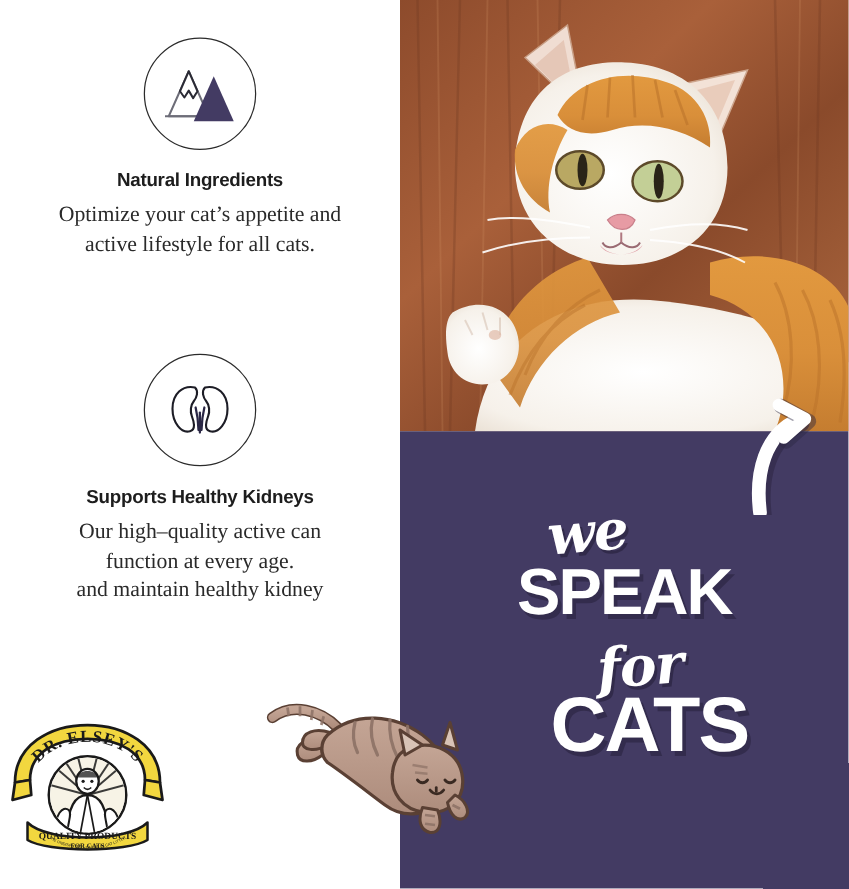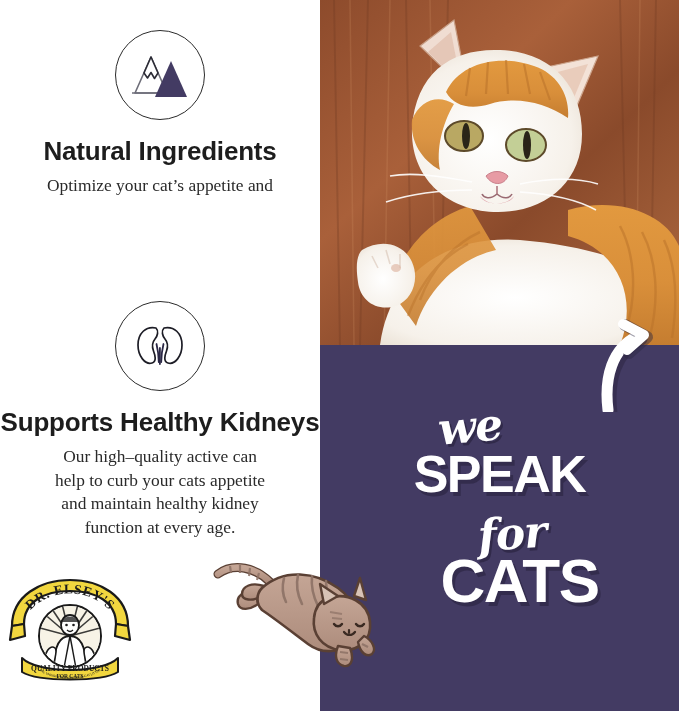--- a/index.html
+++ b/index.html
@@ -12,33 +12,33 @@
   }
   .page{position:relative;width:679px;height:711px;overflow:hidden;background:#fff;}
 
   
   .left-col{
     position:absolute;left:0;top:0;width:320px;height:711px;
     background:#ffffff;
   }
   .feature{position:absolute;left:0;width:320px;text-align:center;}
   .feature-1{top:30px;}
-  .feature-2{top:301px;}
+  .feature-2{top:283px;}
 
   .icon-circle{
     width:88px;height:88px;border-radius:50%;
     border:1.4px solid #2b2b2b;
     margin:0 auto;
     display:flex;align-items:center;justify-content:center;
     background:#fff;
   }
   .feature-title{
     font-family:"Liberation Sans", sans-serif;
     font-weight:bold;
-    font-size:26px;
+    font-size:15px;
     color:#1d1d1d;
     margin-top:16px;
     letter-spacing:-0.2px;
   }
   .feature-body{
     font-family:"Liberation Serif", serif;
     font-size:17.4px;
     line-height:23.5px;
     color:#2a2a2a;
     margin-top:7px;
@@ -140,39 +140,39 @@
           <path d="M6 44 L22 8 L38 44 Z" fill="#ffffff" stroke="#6d6d78" stroke-width="1.6" stroke-linejoin="round"></path>
           <path d="M15 24 L18.5 29 L22 23.5 L25.5 29.5 L29 24 L22 8 Z" fill="#ffffff" stroke="#2b2b35" stroke-width="1.6" stroke-linejoin="round"></path>
           <line x1="3" y1="44" x2="40" y2="44" stroke="#6d6d78" stroke-width="1.6"></line>
 
           <path d="M26 48 L42 12 L58 48 Z" fill="#433b63"></path>
         </svg>
       </div>
       <div class="feature-title">Natural Ingredients</div>
       <div class="feature-body">
         <div>Optimize your cat’s appetite and</div>
+        <div>active lifestyle for all cats.</div>
       </div>
     </div>
 
     <div class="feature feature-2">
       <div class="icon-circle">
         <svg width="60" height="48" viewBox="0 0 60 48">
           <path d="M26 6 C16 4 8 11 8 23 C8 34 15 43 22 41 C27 39.5 25 33 23.5 29 C22 25 22.5 20 25 17 C27.5 14 29 9 26 6 Z" fill="#ffffff" stroke="#1d1d26" stroke-width="1.7" stroke-linejoin="round"></path>
           <path d="M34 6 C44 4 52 11 52 23 C52 34 45 43 38 41 C33 39.5 35 33 36.5 29 C38 25 37.5 20 35 17 C32.5 14 31 9 34 6 Z" fill="#ffffff" stroke="#1d1d26" stroke-width="1.7" stroke-linejoin="round"></path>
           <path d="M26.5 22 C27.5 26 28.5 30 28.8 40" fill="none" stroke="#2a2745" stroke-width="1.8" stroke-linecap="round"></path>
           <path d="M33.5 22 C32.5 26 31.5 30 31.2 40" fill="none" stroke="#2a2745" stroke-width="1.8" stroke-linecap="round"></path>
           <path d="M29.9 26 L29.9 42" stroke="#2a2745" stroke-width="1.8" stroke-linecap="round"></path>
         </svg>
       </div>
       <div class="feature-title">Supports Healthy Kidneys</div>
       <div class="feature-body">
         <div>Our high–quality active can</div>
-        <div>help to curb your cats appetite</div>
+        <div>function at every age.</div>
         <div>and maintain healthy kidney</div>
-        <div>function at every age.</div>
       </div>
     </div>
   </div>
 
   <div class="photo">
     <svg width="359" height="345" viewBox="0 0 359 345">
       <defs>
         <linearGradient id="woodbg" x1="0" y1="0" x2="1" y2="1">
           <stop offset="0%" stop-color="#8d4b2c"></stop>
           <stop offset="35%" stop-color="#a9603a"></stop>

